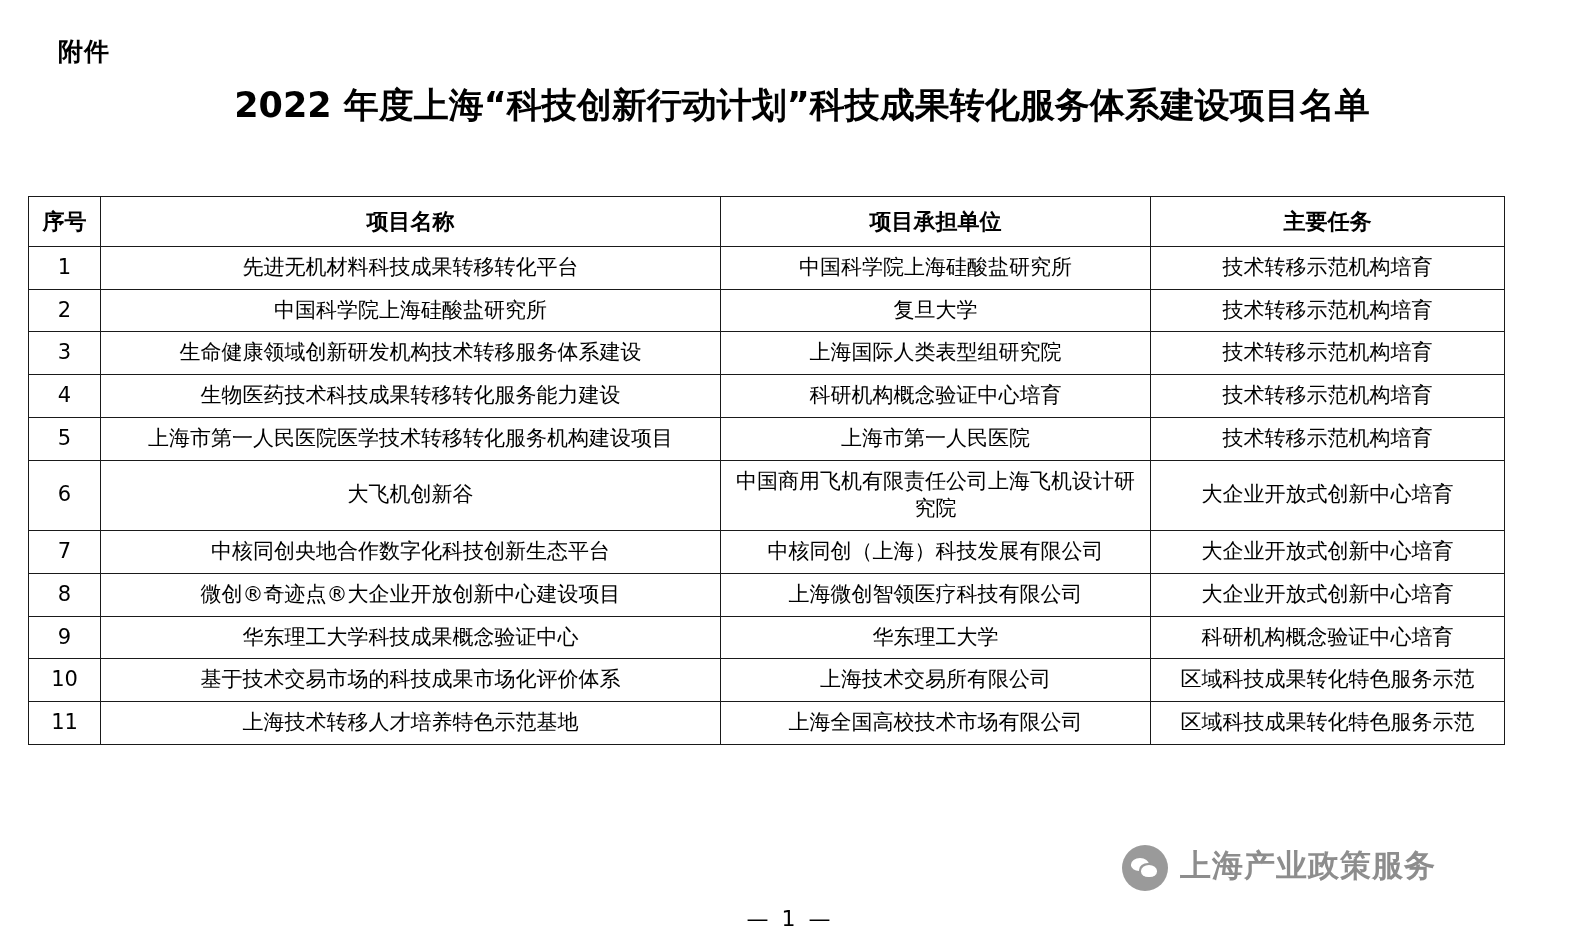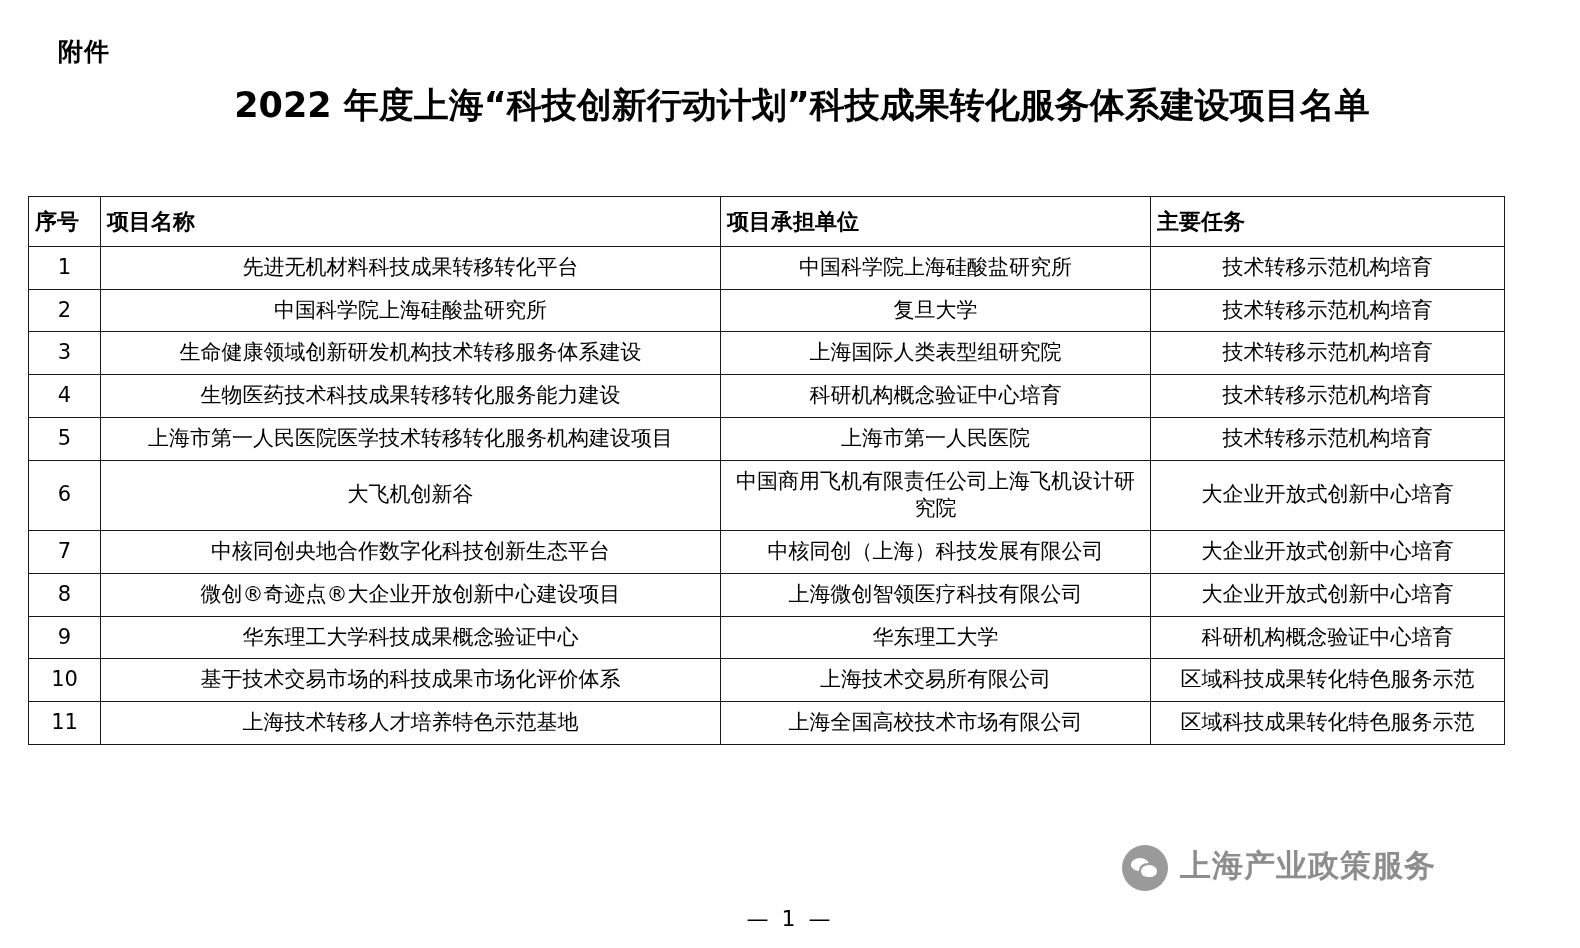--- a/index.html
+++ b/index.html
@@ -53,21 +53,21 @@
   }
   table.list td, table.list th {
     border: 1.5px solid #1a1a1a;
     font-size: 21px;
     font-weight: normal;
     padding: 7px 10px;
     vertical-align: middle;
     line-height: 1.32;
   }
   table.list th {
-    text-align: left;
+    text-align: center;
     font-weight: 700;
     font-size: 22px;
     padding: 10px 6px;
   }
   col.c-idx { width: 72px; }
   col.c-name { width: 620px; }
   col.c-org  { width: 430px; }
   col.c-task { width: 354px; }
   td.idx {
     text-align: center;

